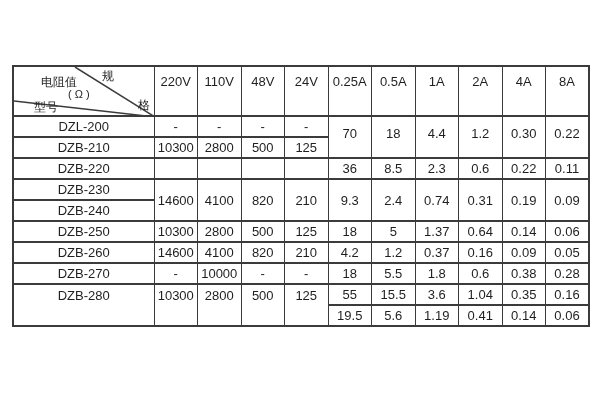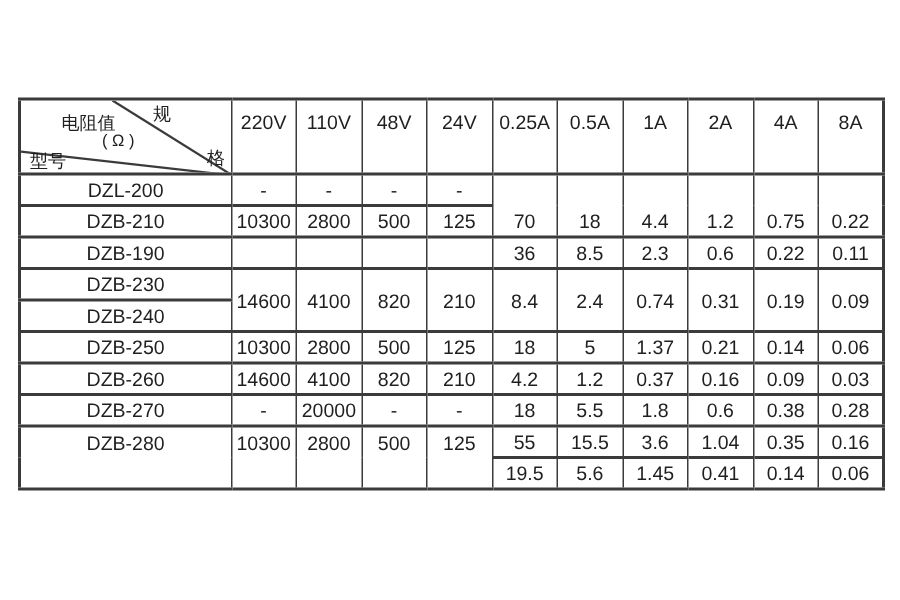--- a/index.html
+++ b/index.html
@@ -28,30 +28,30 @@
     text-align: center;
     vertical-align: middle;
     font-size: 13px;
     font-weight: normal;
     color: #1f1f1f;
     overflow: hidden;
   }
   .spec tr.data-row { height: 21px; }
   .spec tr.head-row { height: 50px; }
   th.colhead { vertical-align: top; padding-top: 7px; }
-  td.vbottom { vertical-align: bottom; padding-bottom: 2px; }
+  td.vbottom { vertical-align: bottom; padding-bottom: 16px; }
   td.vtop    { vertical-align: top;    padding-top: 3px; }
   th.corner { position: relative; padding: 0; }
   .corner-svg { position: absolute; left: 0; top: 0; }
   .corner-label { position: absolute; font-size: 12px; white-space: nowrap; text-align: center; }
   .lbl-spec-top   { left: 88px; top: 1px; }
   .lbl-spec-bot   { left: 124px; top: 30px; }
   .lbl-resistance { left: 27px; top: 7px; }
   .lbl-unit       { left: 54px; top: 21px; font-size: 11px; }
-  .lbl-model      { left: 6px;  top: 32px; font-family: Liberation Mono, monospace; }
+  .lbl-model      { left: 20px;  top: 32px; font-family: Liberation Mono, monospace; }
 </style>
 </head>
 <body>
 
 <div class="page">
   <table class="spec">
     <colgroup>
       <col style="width:141px">
       <col style="width:43.5px">
         <col style="width:43.5px">
@@ -93,96 +93,96 @@
     <tr class="data-row">
       <td>DZL-200</td>
       <td>-</td>
       <td>-</td>
       <td>-</td>
       <td>-</td>
       <td class="vbottom" rowspan="2">70</td>
       <td class="vbottom" rowspan="2">18</td>
       <td class="vbottom" rowspan="2">4.4</td>
       <td class="vbottom" rowspan="2">1.2</td>
-      <td class="vbottom" rowspan="2">0.75</td>
+      <td class="vbottom" rowspan="2">0.30</td>
       <td class="vbottom" rowspan="2">0.22</td>
     </tr>
 
     <tr class="data-row">
       <td>DZB-210</td>
       <td>10300</td>
       <td>2800</td>
       <td>500</td>
       <td>125</td>
     </tr>
 
     <tr class="data-row">
-      <td>DZB-190</td>
+      <td>DZB-220</td>
       <td></td>
       <td></td>
       <td></td>
       <td></td>
       <td>36</td>
       <td>8.5</td>
       <td>2.3</td>
       <td>0.6</td>
       <td>0.22</td>
       <td>0.11</td>
     </tr>
 
     <tr class="data-row">
       <td>DZB-230</td>
       <td rowspan="2">14600</td>
       <td rowspan="2">4100</td>
       <td rowspan="2">820</td>
       <td rowspan="2">210</td>
-      <td rowspan="2">8.4</td>
+      <td rowspan="2">9.3</td>
       <td rowspan="2">2.4</td>
       <td rowspan="2">0.74</td>
       <td rowspan="2">0.31</td>
       <td rowspan="2">0.19</td>
       <td rowspan="2">0.09</td>
     </tr>
 
     <tr class="data-row">
       <td>DZB-240</td>
     </tr>
 
     <tr class="data-row">
       <td>DZB-250</td>
       <td>10300</td>
       <td>2800</td>
       <td>500</td>
       <td>125</td>
       <td>18</td>
       <td>5</td>
       <td>1.37</td>
-      <td>0.21</td>
+      <td>0.64</td>
       <td>0.14</td>
       <td>0.06</td>
     </tr>
 
     <tr class="data-row">
       <td>DZB-260</td>
       <td>14600</td>
       <td>4100</td>
       <td>820</td>
       <td>210</td>
       <td>4.2</td>
       <td>1.2</td>
       <td>0.37</td>
       <td>0.16</td>
       <td>0.09</td>
-      <td>0.03</td>
+      <td>0.05</td>
     </tr>
 
     <tr class="data-row">
       <td>DZB-270</td>
       <td>-</td>
-      <td>20000</td>
+      <td>10000</td>
       <td>-</td>
       <td>-</td>
       <td>18</td>
       <td>5.5</td>
       <td>1.8</td>
       <td>0.6</td>
       <td>0.38</td>
       <td>0.28</td>
     </tr>
 
@@ -196,20 +196,20 @@
       <td>15.5</td>
       <td>3.6</td>
       <td>1.04</td>
       <td>0.35</td>
       <td>0.16</td>
     </tr>
 
     <tr class="data-row">
       <td>19.5</td>
       <td>5.6</td>
-      <td>1.45</td>
+      <td>1.19</td>
       <td>0.41</td>
       <td>0.14</td>
       <td>0.06</td>
     </tr>
   </tbody>
     </table>
 </div>
 
 </body></html>

